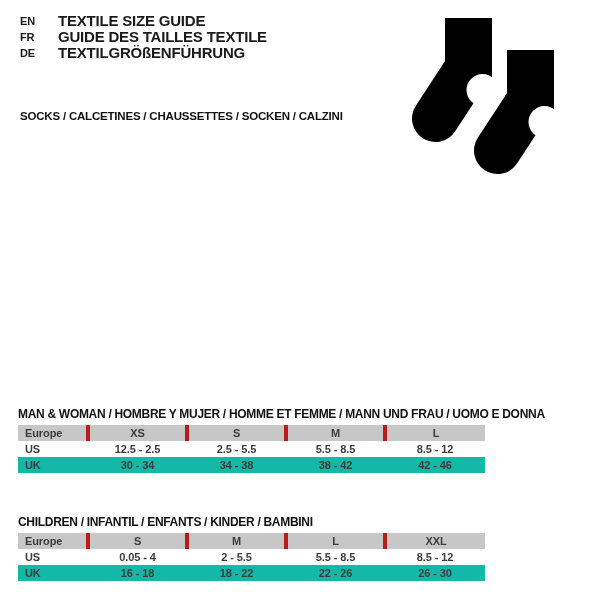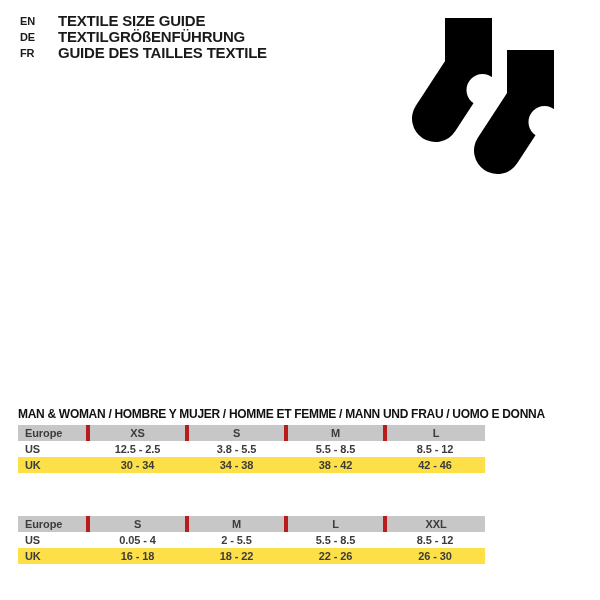--- a/index.html
+++ b/index.html
@@ -35,42 +35,43 @@
   table.size{border-collapse:collapse;width:467px;table-layout:fixed;}
   table.size th, table.size td{
     height:16px;padding:0;
     font-size:11px;font-weight:bold;color:#3c3c3c;
     text-align:center;letter-spacing:-0.1px;
     vertical-align:middle;
   }
   table.size th{background:#c7c7c7;}
   table.size th:not(:first-child){border-left:4px solid #b91c1c;}
   table.size .left{text-align:left;padding-left:7px;}
-  table.size tr.alt td{background:#fde047;}
+  table.size tr.alt td{background:#14b8a6;}
 </style>
 </head>
 <body>
 
 <div class="page">
 
   <div class="langs">
     <div class="lang-row">
       <span class="lang-code">EN</span>
       <span class="lang-label">TEXTILE SIZE GUIDE</span>
     </div>
     <div class="lang-row">
+      <span class="lang-code">FR</span>
+      <span class="lang-label">GUIDE DES TAILLES TEXTILE</span>
+    </div>
+    <div class="lang-row">
       <span class="lang-code">DE</span>
       <span class="lang-label">TEXTILGRÖßENFÜHRUNG</span>
     </div>
-    <div class="lang-row">
-      <span class="lang-code">FR</span>
-      <span class="lang-label">GUIDE DES TAILLES TEXTILE</span>
-    </div>
   </div>
 
+  <div class="category">SOCKS / CALCETINES / CHAUSSETTES / SOCKEN / CALZINI</div>
 
   <svg class="socks-svg" width="145" height="160" viewBox="0 0 145 160" aria-hidden="true">
     <g transform="translate(33,0)">
       <rect x="0" y="0" width="47" height="59" fill="#000000"></rect>
       <line x1="23.5" y1="50" x2="-9.5" y2="100.5" stroke="#000000" stroke-width="47" stroke-linecap="round"></line>
       <circle cx="37.5" cy="72" r="16" fill="#ffffff"></circle>
     </g>
     <g transform="translate(95,32)">
       <rect x="0" y="0" width="47" height="59" fill="#000000"></rect>
       <line x1="23.5" y1="50" x2="-9.5" y2="100.5" stroke="#000000" stroke-width="47" stroke-linecap="round"></line>
@@ -94,36 +95,37 @@
           <th>XS</th>
           <th>S</th>
           <th>M</th>
           <th>L</th>
         </tr>
       </thead>
       <tbody>
         <tr>
           <td class="left">US</td>
           <td>12.5 - 2.5</td>
-          <td>3.8 - 5.5</td>
+          <td>2.5 - 5.5</td>
           <td>5.5 - 8.5</td>
           <td>8.5 - 12</td>
         </tr>
         <tr class="alt">
           <td class="left">UK</td>
           <td>30 - 34</td>
           <td>34 - 38</td>
           <td>38 - 42</td>
           <td>42 - 46</td>
         </tr>
       </tbody>
     </table>
   </section>
 
   <section class="size-table t2">
+    <div class="tbl-title">CHILDREN / INFANTIL / ENFANTS / KINDER / BAMBINI</div>
     <table class="size">
       <colgroup>
           <col style="width:70px">
           <col style="width:99px">
           <col style="width:99px">
           <col style="width:99px">
           <col style="width:100px">
         </colgroup>
       <thead>
         <tr>

